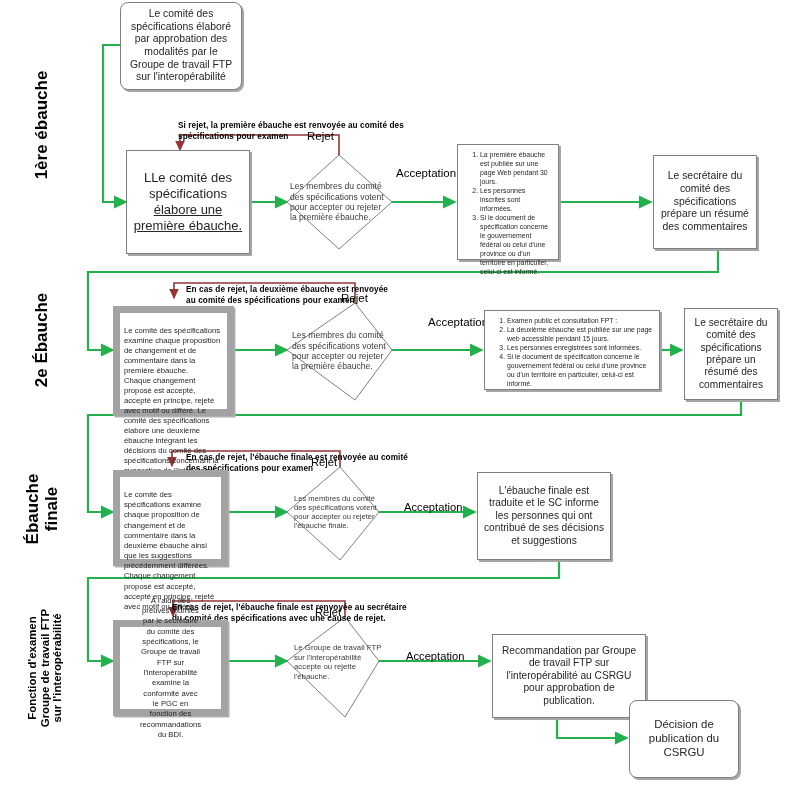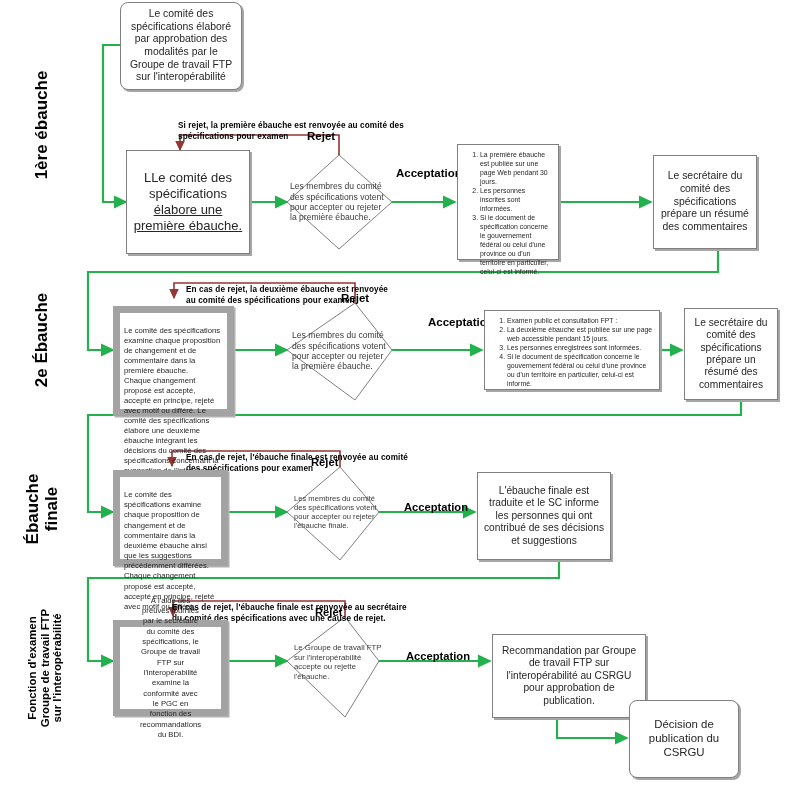--- a/index.html
+++ b/index.html
@@ -59,21 +59,21 @@
   
   .diamond-text{
     position:absolute;
     display:flex;align-items:center;justify-content:center;
     color:#3a3a3a;line-height:1.22;
     box-sizing:border-box;
   }
 
   
   .elabel{
-    position:absolute;font-weight:bold;color:#000;white-space:nowrap;
+    position:absolute;font-weight:normal;color:#000;white-space:nowrap;
   }
   .note{
     position:absolute;font-weight:bold;color:#000;font-size:8.2px;
     line-height:1.42;letter-spacing:.1px;
   }
 
   .u{ text-decoration:underline; }
 </style>
 </head>
 <body>

